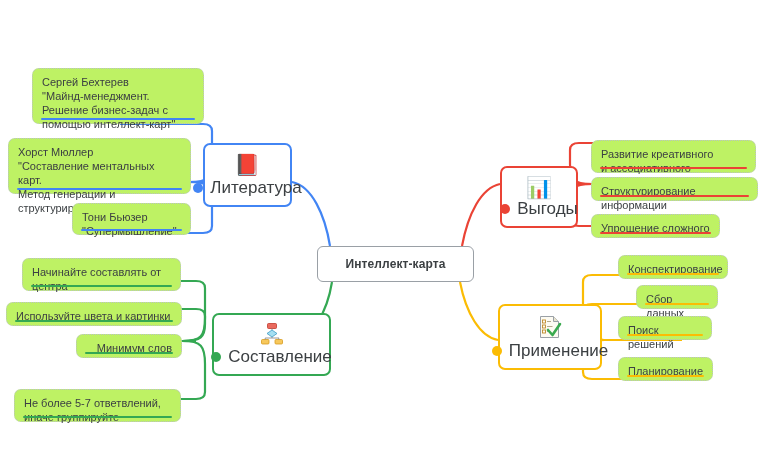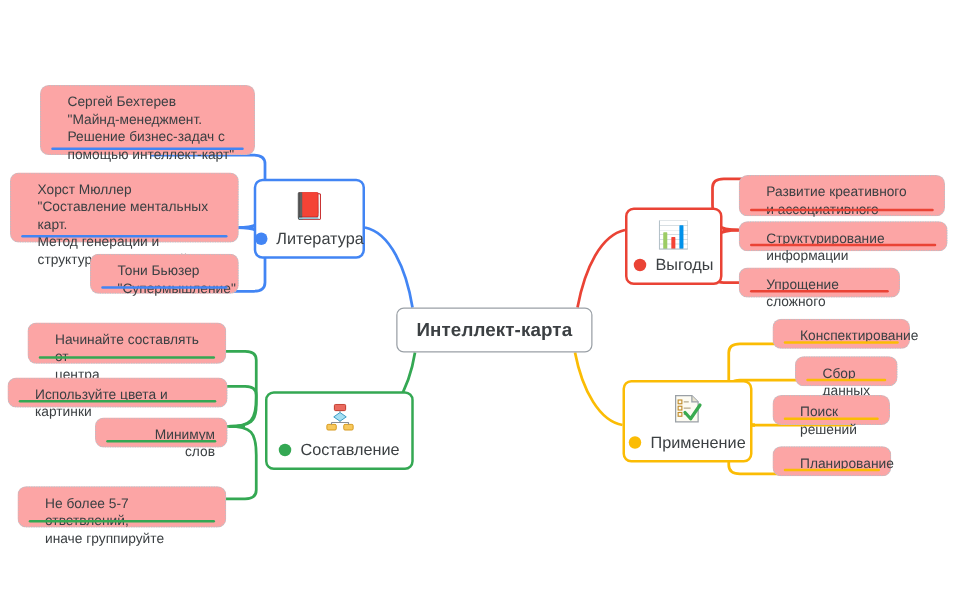--- a/index.html
+++ b/index.html
@@ -37,21 +37,21 @@
     box-sizing: border-box;
     border: 1px solid #9aa0a6;
     border-radius: 6px;
     background: #ffffff;
     display: flex;
     align-items: center;
     justify-content: center;
     z-index: 6;
   }
   .center-label {
-    font-size: 15px;
+    font-size: 12px;
     font-weight: bold;
     color: #3c4043;
     letter-spacing: 0.1px;
     white-space: nowrap;
   }
 
   
   .branch-node {
     position: absolute;
     box-sizing: border-box;
@@ -81,34 +81,34 @@
     justify-content: center;
     gap: 7px;
   }
   .branch-dot {
     width: 10px;
     height: 10px;
     border-radius: 50%;
     flex: 0 0 auto;
   }
   .branch-label {
-    font-size: 13px;
+    font-size: 17px;
     color: #3c4043;
     white-space: nowrap;
   }
 
   
   .leaf {
     position: absolute;
     box-sizing: border-box;
-    background: #fca5a5;
+    background: #bef264;
     border: 1px dotted #b9c0c7;
     border-radius: 7px;
     z-index: 4;
-    padding: 6px 9px 7px 21px;
+    padding: 6px 9px 7px 9px;
   }
   .leaf-text {
     font-size: 11px;
     line-height: 14px;
     color: #3c4043;
     white-space: pre-line;
   }
   .leaf-underline {
     position: absolute;
     height: 2px;

